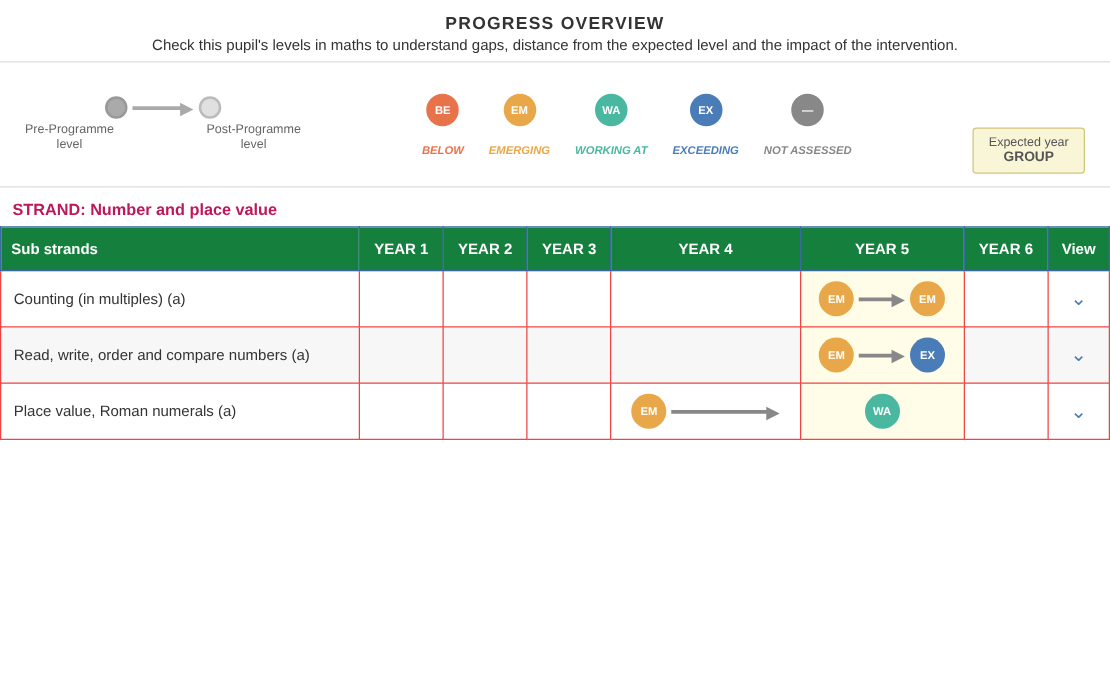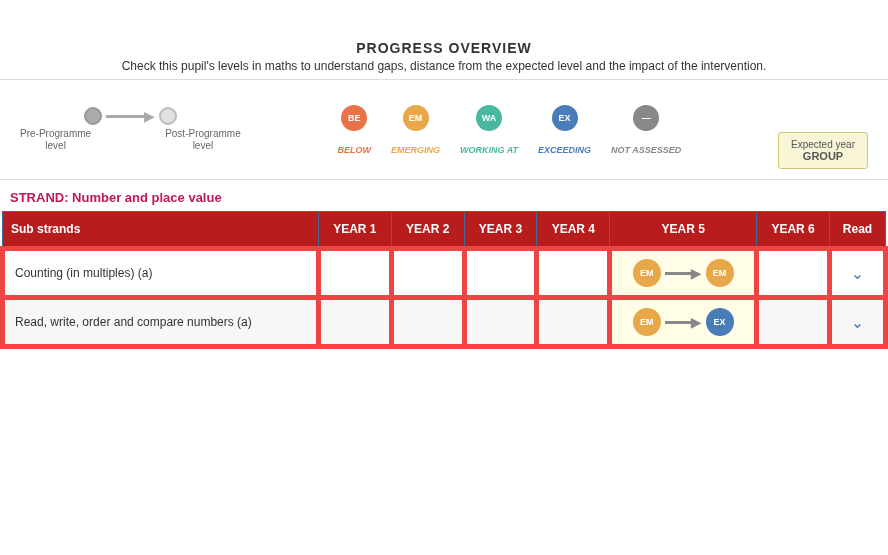--- a/index.html
+++ b/index.html
@@ -1,18 +1,18 @@
 <!DOCTYPE html>
 <html><head>
   <meta charset="utf-8">
   <style>
     * { box-sizing: border-box; margin: 0; padding: 0; }
     body { font-family: Arial, sans-serif; background: #fff; font-size: 13px; color: #333; width: 888px; }
 
-    .header { text-align: center; padding: 10px 0 6px; margin-top: 30px; }
+    .header { text-align: center; padding: 10px 0 6px; }
     .header h1 { font-size: 14px; font-weight: bold; letter-spacing: 1px; color: #333; }
     .header p { font-size: 12px; color: #333; margin-top: 3px; }
 
     .legend { display: flex; align-items: center; padding: 10px 20px; border-top: 1px solid #ddd; border-bottom: 1px solid #ddd; gap: 30px; }
 
     .legend-progress { display: flex; align-items: center; gap: 6px; }
     .legend-dot { width: 18px; height: 18px; border-radius: 50%; background: #aaa; border: 2px solid #999; display: inline-block; }
     .legend-dot.hollow { background: #e0e0e0; border-color: #bbb; }
     .legend-label { font-size: 10px; color: #666; text-align: center; line-height: 1.2; }
 
@@ -30,27 +30,27 @@
     .badge-label.working-at { color: #4ab8a0; }
     .badge-label.exceeding { color: #4a7cb8; }
 
     .expected-year-box { border: 1px solid #d4c47a; background: #f9f5d7; padding: 6px 12px; text-align: center; font-size: 11px; color: #555; border-radius: 3px; min-width: 90px; margin-top: 42px; }
     .expected-year-box .label { font-size: 10px; }
     .expected-year-box .value { font-weight: bold; font-size: 11px; }
 
     .strand-title { padding: 10px 10px 6px; font-size: 13px; font-weight: bold; color: #be185d; }
 
     table { width: 100%; border-collapse: collapse; }
-    thead tr { background: #b91c1c; color: #fff; }
+    thead tr { background: #15803d; color: #fff; }
     thead th { padding: 10px 8px; font-size: 12px; font-weight: bold; text-align: center; border: 1px solid #3a6aa0; }
     thead th:first-child { text-align: left; }
     tbody tr { border-bottom: 1px solid #e0e0e0; }
     tbody tr:nth-child(odd) { background: #fff; }
     tbody tr:nth-child(even) { background: #f7f7f7; }
-    tbody td { padding: 8px; border: 5px solid #ef4444; text-align: center; vertical-align: middle; }
+    tbody td { padding: 8px; border: 1px solid #ef4444; text-align: center; vertical-align: middle; }
     tbody td:first-child { text-align: left; font-size: 12px; padding: 8px 10px; }
 
     .year5-col { background: #fffde7 !important; }
     .year4-col { background: #fffde7 !important; }
 
     .progress-bar { display: flex; align-items: center; justify-content: center; gap: 4px; }
     .prog-badge { width: 28px; height: 28px; border-radius: 50%; display: flex; align-items: center; justify-content: center; font-size: 9px; font-weight: bold; color: #fff; }
     .prog-badge.em { background: #e8a84a; }
     .prog-badge.ex { background: #4a7cb8; }
     .prog-badge.wa { background: #4ab8a0; }
@@ -126,21 +126,21 @@
 <table>
   <thead>
     <tr>
       <th>Sub strands</th>
       <th>YEAR 1</th>
       <th>YEAR 2</th>
       <th>YEAR 3</th>
       <th>YEAR 4</th>
       <th>YEAR 5</th>
       <th>YEAR 6</th>
-      <th>Read</th>
+      <th>View</th>
     </tr>
   </thead>
   <tbody>
 
     <tr>
       <td>Counting (in multiples) (a)</td>
       <td></td>
       <td></td>
       <td></td>
       <td></td>
@@ -172,14 +172,36 @@
             <div class="prog-line"></div>
             <span class="prog-arr">▶</span>
           </div>
           <div class="prog-badge ex">EX</div>
         </div>
       </td>
       <td></td>
       <td><span class="view-chevron">⌄</span></td>
     </tr>
 
+    <tr>
+      <td>Place value, Roman numerals (a)</td>
+      <td></td>
+      <td></td>
+      <td></td>
+      <td>
+        <div class="progress-bar">
+          <div class="prog-badge em">EM</div>
+          <div class="prog-arrow">
+            <div class="prog-line" style="width:80px;"></div>
+            <span class="prog-arr">▶</span>
+          </div>
+        </div>
+      </td>
+      <td class="year5-col">
+        <div class="progress-bar">
+          <div class="prog-badge wa">WA</div>
+        </div>
+      </td>
+      <td></td>
+      <td><span class="view-chevron">⌄</span></td>
+    </tr>
   </tbody>
 </table>
 
 </body></html>

